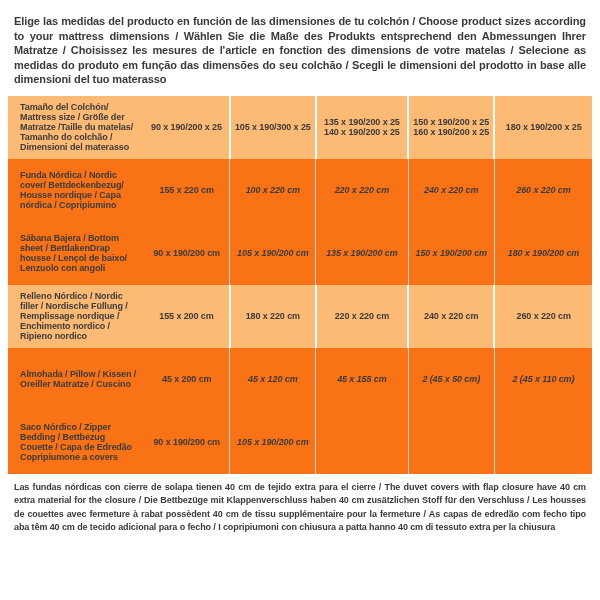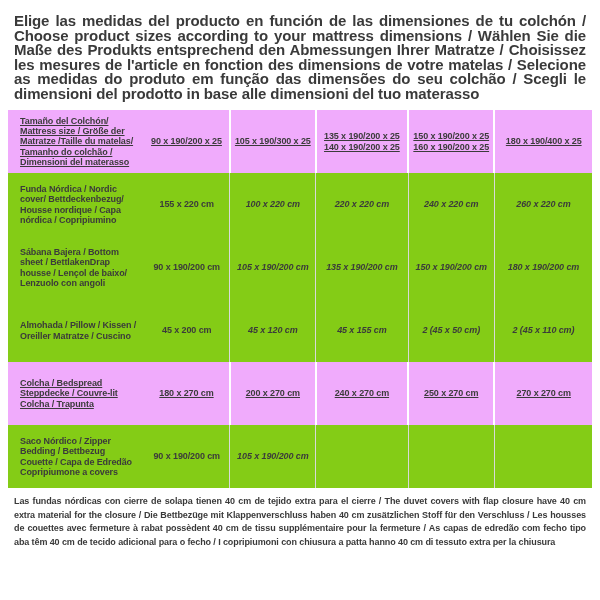--- a/index.html
+++ b/index.html
@@ -6,21 +6,21 @@
   body {
     width: 600px; height: 600px;
     background: #ffffff;
     font-family: "Liberation Sans", sans-serif;
     color: #3b3b3b;
     overflow: hidden;
   }
   .page { padding: 12px 8px 0 8px; box-sizing: border-box; }
 
   .intro {
-    font-size: 15px;
+    font-size: 11px;
     line-height: 14.5px;
     font-weight: bold;
     text-align: justify;
     color: #3a3a3a;
     padding: 2px 6px 9px 6px;
     letter-spacing: -0.1px;
   }
 
   table.size-table {
     width: 100%;
@@ -38,22 +38,22 @@
   }
   .size-table td.label {
     text-align: left;
     padding: 4px 6px 4px 12px;
   }
   .size-table td.val {
     text-align: center;
     white-space: pre-line;
     padding: 4px 3px;
   }
-  tr.shaded { background: #f0abfc; text-decoration: underline; }
-  tr.plain  { background: #84cc16; }
+  tr.shaded { background: #fdba74; }
+  tr.plain  { background: #f97316; }
   .size-table td.sep { border-left: 2px solid transparent; }
   tr.shaded td.sep { border-left-color: #ffffff; }
   tr.plain  td.sep { border-left-color: #d9d9d9; border-left-width: 1px; font-style: italic; }
 
   .outro {
     font-size: 9px;
     line-height: 13.5px;
     font-weight: bold;
     text-align: justify;
     color: #3a3a3a;
@@ -79,53 +79,53 @@
     </colgroup>
     <tbody>
         <tr class="shaded">
     <td class="label">Tamaño del Colchón/ Mattress size / Größe der Matratze /Taille du matelas/ Tamanho do colchão / Dimensioni del materasso</td>
     <td class="val">90 x 190/200 x 25</td>
     <td class="val sep">105 x 190/300 x 25</td>
     <td class="val sep">135 x 190/200 x 25
 140 x 190/200 x 25</td>
     <td class="val sep">150 x 190/200 x 25
 160 x 190/200 x 25</td>
-    <td class="val sep">180 x 190/400 x 25</td>
+    <td class="val sep">180 x 190/200 x 25</td>
   </tr>
         <tr class="plain">
     <td class="label">Funda Nórdica /  Nordic cover/ Bettdeckenbezug/ Housse nordique  / Capa nórdica / Copripiumino</td>
     <td class="val">155 x 220 cm</td>
     <td class="val sep">100 x 220 cm</td>
     <td class="val sep">220 x 220 cm</td>
     <td class="val sep">240 x 220 cm</td>
     <td class="val sep">260 x 220 cm</td>
   </tr>
         <tr class="plain">
     <td class="label">Sábana Bajera / Bottom sheet / BettlakenDrap housse / Lençol de baixo/ Lenzuolo con angoli</td>
     <td class="val">90 x 190/200 cm</td>
     <td class="val sep">105 x 190/200 cm</td>
     <td class="val sep">135 x 190/200 cm</td>
     <td class="val sep">150 x 190/200 cm</td>
     <td class="val sep">180 x 190/200 cm</td>
   </tr>
+        <tr class="shaded">
+    <td class="label">Relleno Nórdico / Nordic filler / Nordische Füllung / Remplissage nordique / Enchimento nordico / Ripieno nordico</td>
+    <td class="val">155 x 200 cm</td>
+    <td class="val sep">180 x 220 cm</td>
+    <td class="val sep">220 x 220 cm</td>
+    <td class="val sep">240 x 220 cm</td>
+    <td class="val sep">260 x 220 cm</td>
+  </tr>
         <tr class="plain">
     <td class="label">Almohada  / Pillow / Kissen / Oreiller Matratze / Cuscino</td>
     <td class="val">45 x 200 cm</td>
     <td class="val sep">45 x 120 cm</td>
     <td class="val sep">45 x 155 cm</td>
     <td class="val sep">2 (45 x 50 cm)</td>
     <td class="val sep">2 (45 x 110 cm)</td>
-  </tr>
-        <tr class="shaded">
-    <td class="label">Colcha / Bedspread Steppdecke / Couvre-lit Colcha / Trapunta</td>
-    <td class="val">180 x 270 cm</td>
-    <td class="val sep">200 x 270 cm</td>
-    <td class="val sep">240 x 270 cm</td>
-    <td class="val sep">250 x 270 cm</td>
-    <td class="val sep">270 x 270 cm</td>
   </tr>
         <tr class="plain">
     <td class="label">Saco Nórdico / Zipper Bedding / Bettbezug Couette  / Capa de Edredão Copripiumone a covers</td>
     <td class="val">90 x 190/200 cm</td>
     <td class="val sep">105 x 190/200 cm</td>
     <td class="val sep"></td>
     <td class="val sep"></td>
     <td class="val sep"></td>
   </tr>
       </tbody>

